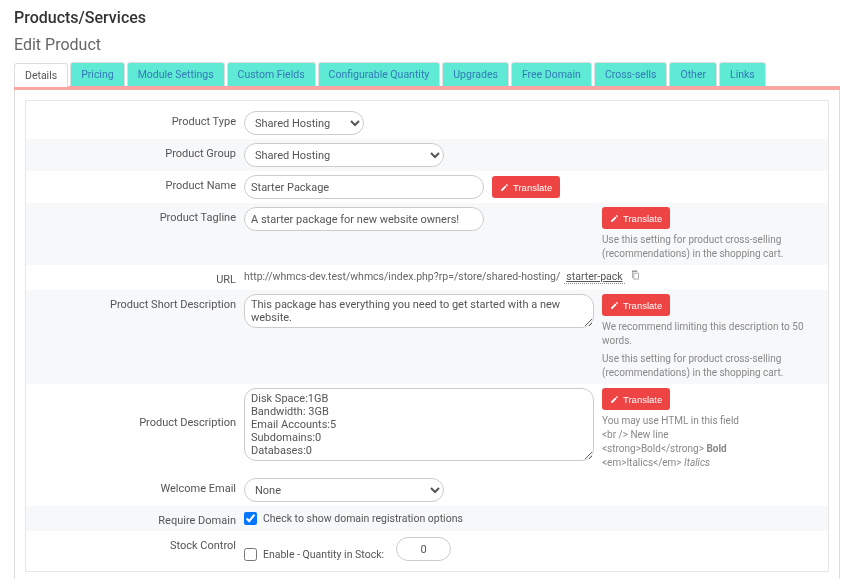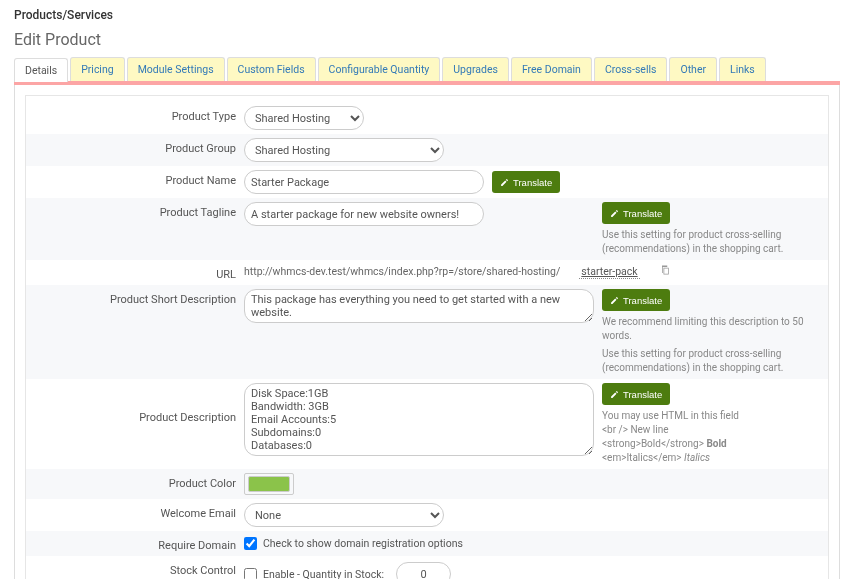--- a/index.html
+++ b/index.html
@@ -4,42 +4,42 @@
 <style>
   * { box-sizing: border-box; margin: 0; padding: 0; }
   body {
     font-family: -apple-system, BlinkMacSystemFont, "Segoe UI", Roboto, Arial, sans-serif;
     font-size: 11px;
     color: #444;
     background: #fff;
     padding: 8px 14px;
   }
   h1 {
-    font-size: 12px;
+    font-size: 16px;
     font-weight: 500;
     color: #333;
     margin-bottom: 8px;
   }
   h2.sub {
     font-size: 16px;
     font-weight: 400;
     color: #666;
     margin-bottom: 8px;
   }
   .tabs {
     display: flex;
     gap: 2px;
     border-bottom: 4px solid #fca5a5;
     margin-bottom: 0;
   }
   .tabs .tab {
     padding: 5px 10px;
     font-size: 10.5px;
     color: #337ab7;
-    background: #fef9c3;
+    background: #5eead4;
     border: 1px solid #ddd;
     border-bottom: none;
     border-radius: 3px 3px 0 0;
     cursor: pointer;
   }
   .tabs .tab.active {
     background: #fff;
     color: #555;
     position: relative;
     top: 1px;
@@ -90,59 +90,59 @@
   select { height: 24px; }
   input[type=text] { height: 24px; }
   textarea { resize: vertical; width: 100%; }
   .w120 { width: 120px; }
   .w200 { width: 200px; }
   .w240 { width: 240px; }
   .btn-translate {
     display: inline-flex;
     align-items: center;
     gap: 4px;
-    background: #4d7c0f;
+    background: #ef4444;
     color: #fff;
     border: none;
     border-radius: 3px;
     padding: 4px 8px;
     font-size: 9.5px;
     cursor: pointer;
     height: 22px;
     justify-content: center;
   }
   .pencil-icon {
     display: inline-block;
     width: 9px;
     height: 9px;
   }
   .pencil-icon svg { display: block; }
   .inline-field { display: flex; align-items: center; gap: 8px; }
   .url-line {
     display: flex;
     align-items: center;
-    gap: 19px;
+    gap: 4px;
     font-size: 10.5px;
     color: #666;
     flex-wrap: nowrap;
     width: 540px;
   }
   .url-slug {
     border-bottom: 1px dotted #888;
     color: #555;
     padding: 0 2px;
     text-decoration: underline;
   }
   .copy-icon {
     cursor: pointer;
     opacity: 0.6;
   }
   .chk-line {
     display: flex;
-    align-items: center;
+    align-items: flex-end;
     gap: 6px;
     font-size: 10.5px;
     color: #555;
     padding-top: 2px;
   }
   .chk-line input[type=checkbox] { margin: 0; }
   .qty-input {
     width: 55px;
     text-align: center;
     margin-left: 6px;
@@ -291,26 +291,20 @@
           </span>
           <span>Translate</span>
         </button>
         <div style="margin-top:4px">You may use HTML in this field</div>
         <div>&lt;br /&gt; New line</div>
         <div><span>&lt;strong&gt;Bold&lt;/strong&gt; </span><strong>Bold</strong></div>
         <div><span>&lt;em&gt;Italics&lt;/em&gt; </span><em>Italics</em></div>
       </div>
     </div>
 
-    <div class="row alt">
-      <div class="label-col">Product Color</div>
-      <div class="field-col">
-        <span class="color-wrap"><span class="color-swatch"></span></span>
-      </div>
-    </div>
 
     <div class="row">
       <div class="label-col">Welcome Email</div>
       <div class="field-col">
         <select class="w200">
           <option>None</option>
         </select>
       </div>
     </div>
 

